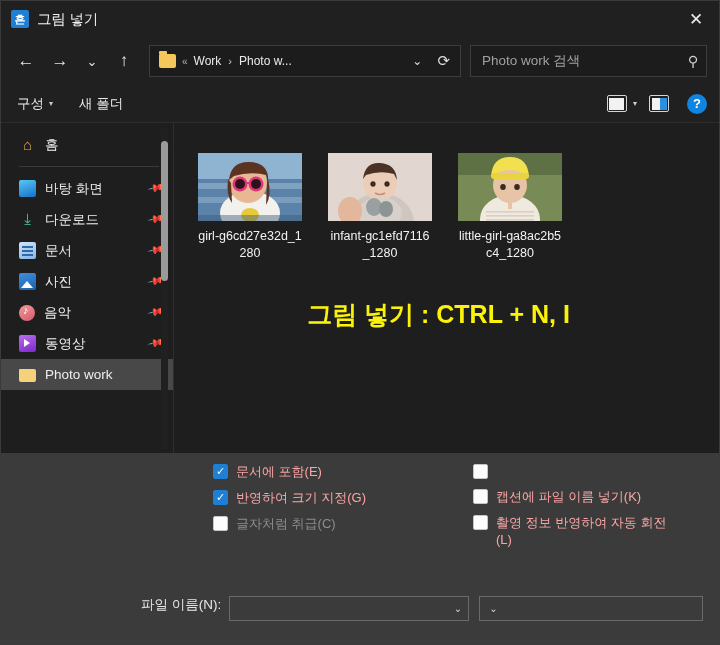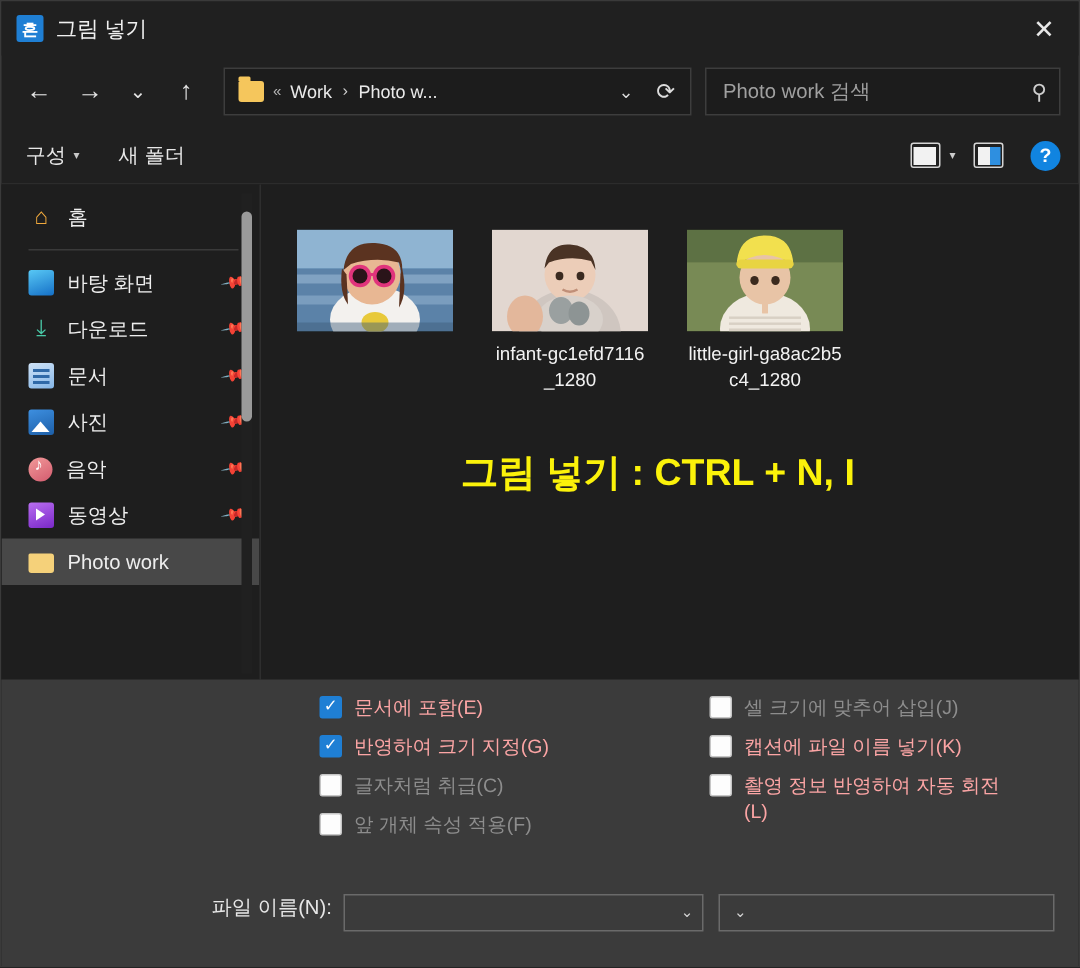--- a/index.html
+++ b/index.html
@@ -367,20 +367,21 @@
               <path d="M70 26 Q74 42 68 52 L69 30 Z" fill="#5b3320"></path>
               <circle cx="42" cy="31" r="7.5" fill="#e0347c"></circle>
               <circle cx="58" cy="31" r="7.5" fill="#e0347c"></circle>
               <circle cx="42" cy="31" r="5" fill="#2a1419"></circle>
               <circle cx="58" cy="31" r="5" fill="#2a1419"></circle>
               <rect x="49" y="29" width="3" height="2" fill="#e0347c"></rect>
               <ellipse cx="52" cy="62" rx="9" ry="7" fill="#e8c93a"></ellipse>
               <rect x="0" y="62" width="104" height="6" fill="#3c5a78" opacity="0.45"></rect>
             </svg>
           </div>
+          <div class="tname">girl-g6cd27e32d_1280</div>
         </div>
 
         <div class="tile">
           <div class="thumb">
             <svg width="104" height="68" viewBox="0 0 104 68">
               <rect width="104" height="68" fill="#e7ddd6"></rect>
               <rect width="104" height="68" fill="#ded2ca" opacity="0.5"></rect>
               <ellipse cx="52" cy="70" rx="34" ry="30" fill="#cfc6c0"></ellipse>
               <ellipse cx="52" cy="30" rx="17" ry="18" fill="#eccdb8"></ellipse>
               <path d="M35 26 Q37 9 52 10 Q68 11 69 27 L66 21 Q52 17 38 22 Z" fill="#4a3325"></path>
@@ -431,30 +432,25 @@
         <div class="opt-label">문서에 포함(E)</div>
       </div>
       <div class="opt-row">
         <div class="cb checked">✓</div>
         <div class="opt-label">반영하여 크기 지정(G)</div>
       </div>
       <div class="opt-row">
         <div class="cb"></div>
         <div class="opt-label dim">글자처럼 취급(C)</div>
       </div>
+    </div>
+
+    <div class="opt-col right">
       <div class="opt-row">
         <div class="cb"></div>
-        <div class="opt-label dim">앞 개체 속성 적용(F)</div>
-      </div>
-    </div>
-
-    <div class="opt-col right">
-      <div class="opt-row">
-        <div class="cb"></div>
-        <div class="opt-label dim">셀 크기에 맞추어 삽입(J)</div>
       </div>
       <div class="opt-row">
         <div class="cb"></div>
         <div class="opt-label">캡션에 파일 이름 넣기(K)</div>
       </div>
       <div class="opt-row">
         <div class="cb"></div>
         <div class="opt-label">촬영 정보 반영하여 자동 회전(L)</div>
       </div>
     </div>

